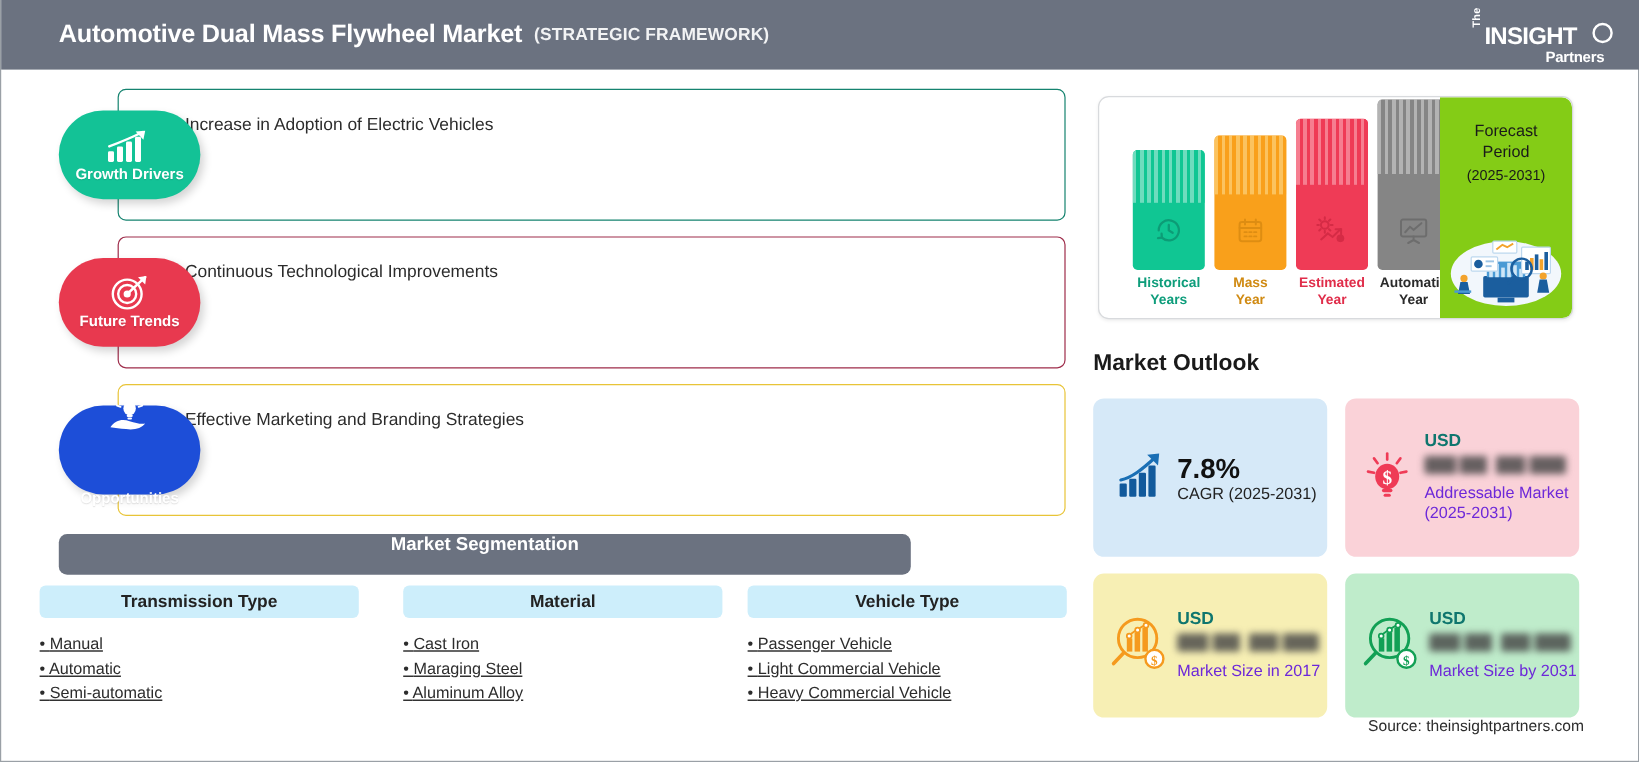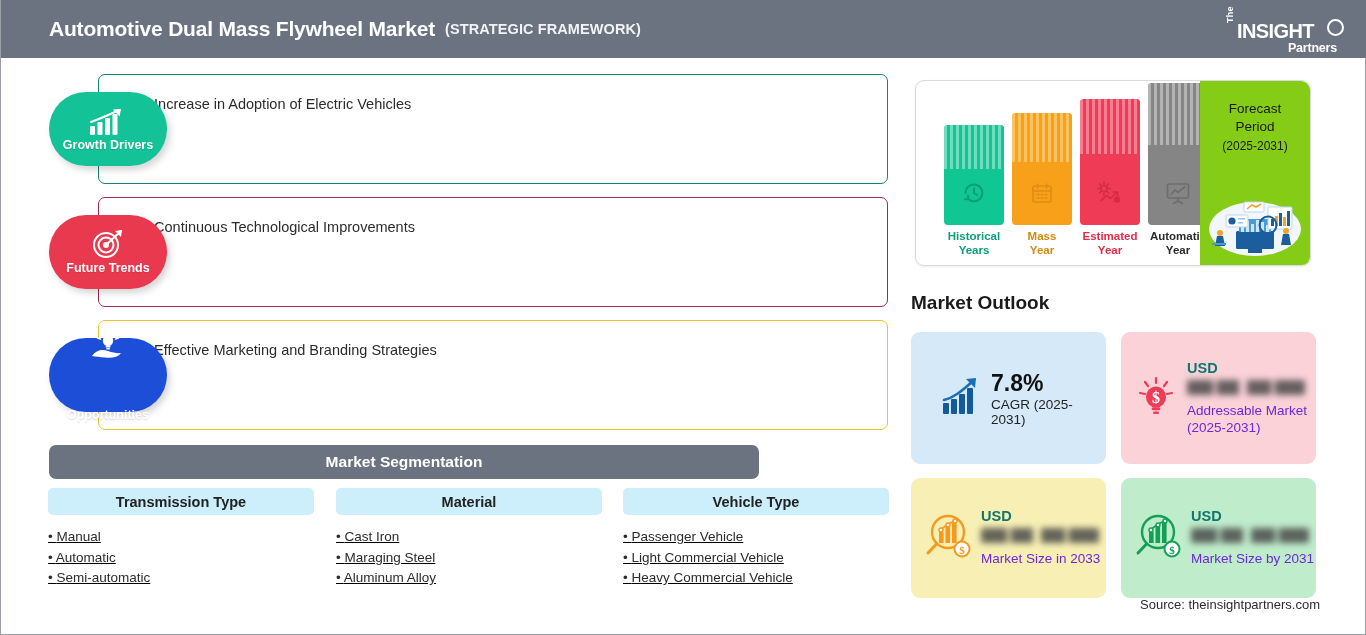--- a/index.html
+++ b/index.html
@@ -99,21 +99,21 @@
     margin-top: 2px; white-space: nowrap;
     text-shadow: 0 1px 1px rgba(0,0,0,0.12);
   }
 
   
   .seg-title-bar {
     position: absolute; left: 48px; top: 445px;
     width: 710px; height: 34px;
     background: #6b7280;
     border-radius: 7px;
-    display: flex; align-items: center; justify-content: center;
+    display: flex; justify-content: center;
   }
   .seg-title-bar span {
     color: #ffffff; font-size: 15.5px; font-weight: bold;
   }
   .seg-col { position: absolute; top: 488px; width: 266px; }
   .seg-col-head {
     height: 27px; background: #cdeefb; border-radius: 5px;
     display:flex; align-items:center; justify-content:center;
   }
   .seg-col-head span { font-size: 14.5px; font-weight: bold; color: #222; }
@@ -266,21 +266,21 @@
     </div>
     <div class="factor-bullet" style="top:22px;">
       <span style="margin-right:6px;">•</span><span>Effective Marketing and Branding Strategies</span>
     </div>
   </div>
 
   <div class="seg-title-bar">
     <span>Market Segmentation</span>
   </div>
 
-  <div class="seg-col" style="left:47px;">
+  <div class="seg-col" style="left:32px;">
     <div class="seg-col-head">
       <span>Transmission Type</span>
     </div>
     <ul class="seg-list">
       <li>Manual</li>
       <li>Automatic</li>
       <li>Semi-automatic</li>
     </ul>
   </div>
 
@@ -423,21 +423,21 @@
           <rect x="6" y="48" width="14" height="2" fill="#4a9ad4"></rect>
           <circle cx="80" cy="36" r="3" fill="#f3a32c"></circle>
           <path d="M77 39 l-2 11 h10 l-2-11z" fill="#1b5e9e"></path>
         </svg>
       </div>
     </div>
   </div>
 
   <div class="outlook-title">Market Outlook</div>
 
-  <div class="ocard" style="left:910px;top:332px;width:195px;height:132px;background:#d6e9f8;padding-left:30px;">
+  <div class="ocard" style="left:910px;top:332px;width:195px;height:132px;background:#d6e9f8;padding-left:20px;">
     <span>
       <svg width="42" height="40" viewBox="0 0 42 40">
         <rect x="2" y="27" width="6" height="11" rx="1" fill="#125a9c"></rect>
         <rect x="10" y="23" width="6" height="15" rx="1" fill="#125a9c"></rect>
         <rect x="18" y="18" width="6" height="20" rx="1" fill="#125a9c"></rect>
         <rect x="26" y="12" width="6" height="26" rx="1" fill="#125a9c"></rect>
         <path d="M3 24 C12 22, 20 16, 33 4" stroke="#1a6fb5" stroke-width="2.6" fill="none" stroke-linecap="round"></path>
         <path d="M25 3 L35 2 L34 12 Z" fill="#1a6fb5"></path>
       </svg>
     </span>
@@ -482,21 +482,21 @@
         <circle cx="18" cy="18" r="2" fill="#fff" stroke="#f59a1e" stroke-width="1.4"></circle>
         <circle cx="25" cy="13" r="2" fill="#fff" stroke="#f59a1e" stroke-width="1.4"></circle>
         <circle cx="32" cy="9" r="2" fill="#fff" stroke="#f59a1e" stroke-width="1.4"></circle>
         <circle cx="39" cy="37" r="7.5" fill="#fff" stroke="#f59a1e" stroke-width="2"></circle>
         <text x="39" y="42" font-family="Liberation Serif, serif" font-size="11" font-weight="bold" fill="#f59a1e" text-anchor="middle">$</text>
       </svg>
     </span>
     <div class="ocard-body">
       <div class="ocard-usd">USD</div>
       <div class="blurmask"></div>
-      <div class="ocard-cap">Market Size in 2033</div>
+      <div class="ocard-cap">Market Size in 2017</div>
     </div>
   </div>
 
   <div class="ocard" style="left:1120px;top:478px;width:195px;height:120px;background:#bfeccb;padding-left:12px;">
     <span>
       <svg width="50" height="48" viewBox="0 0 50 48">
         <circle cx="25" cy="20" r="16" fill="none" stroke="#12a055" stroke-width="2.4"></circle>
         <path d="M13.5 32 L5 41" stroke="#12a055" stroke-width="3" stroke-linecap="round"></path>
         <rect x="16" y="20" width="4.6" height="11" fill="#12a055"></rect>
         <rect x="22.5" y="15" width="4.6" height="16" fill="#12a055"></rect>

